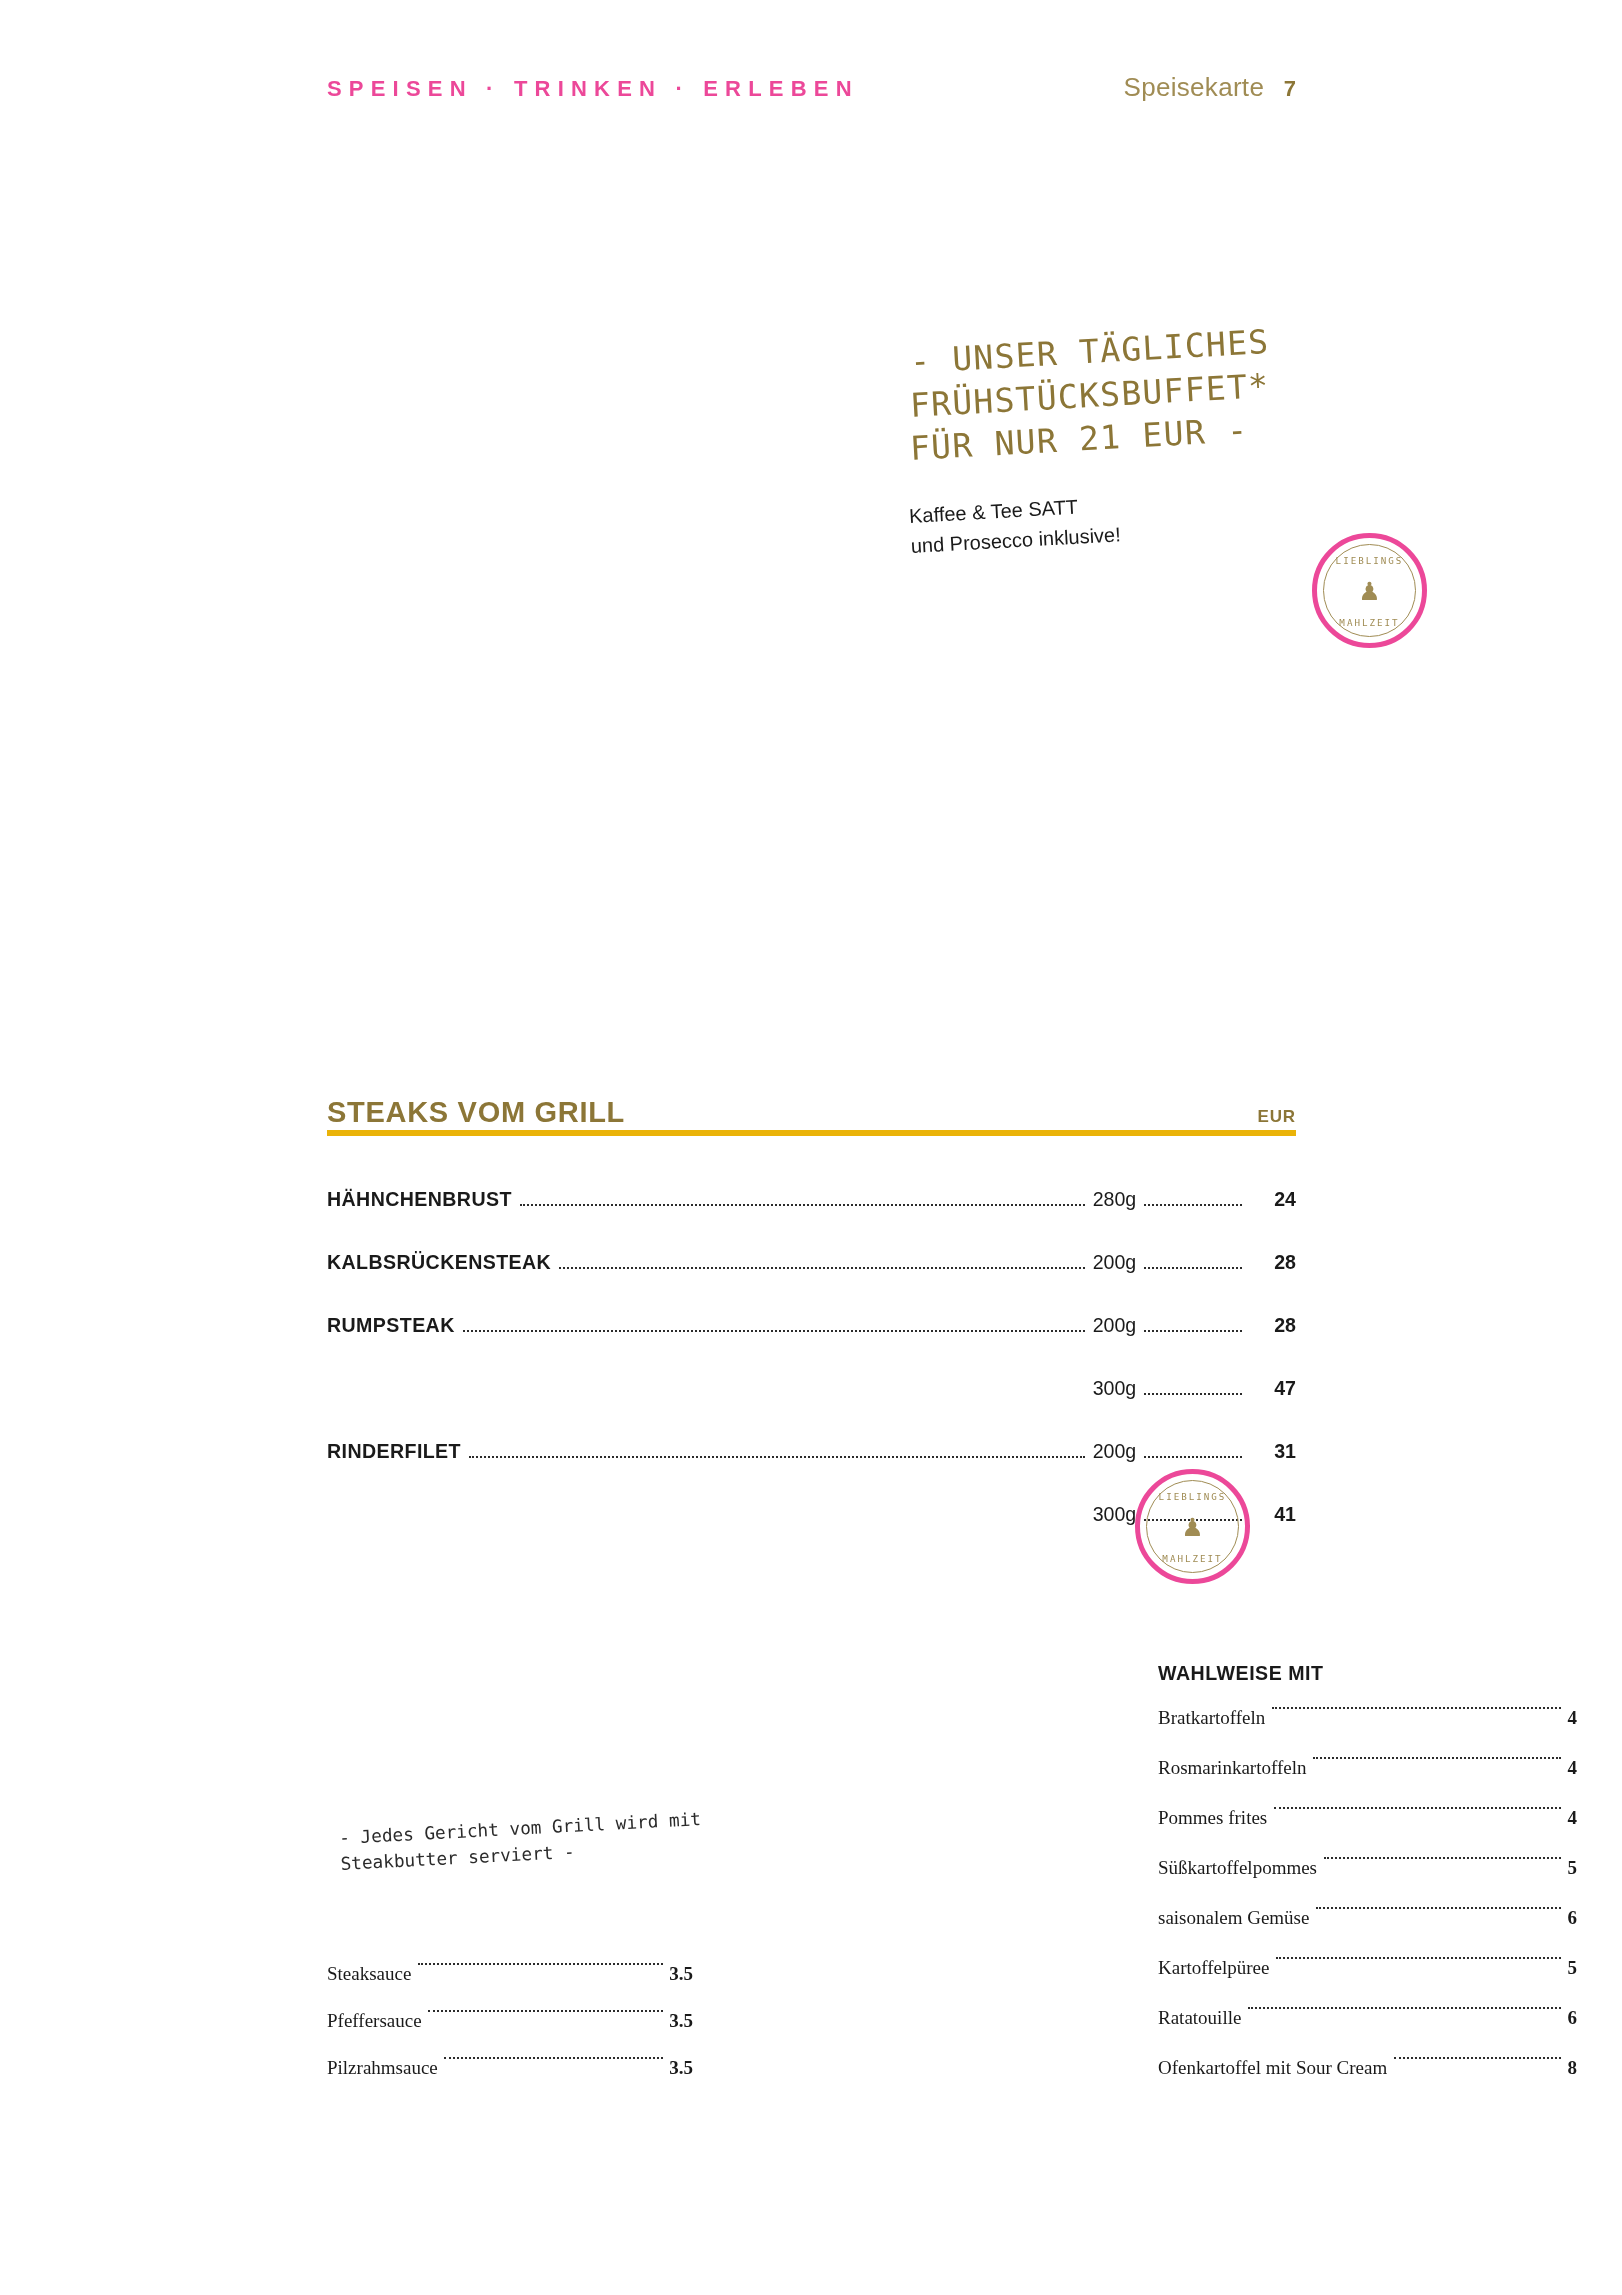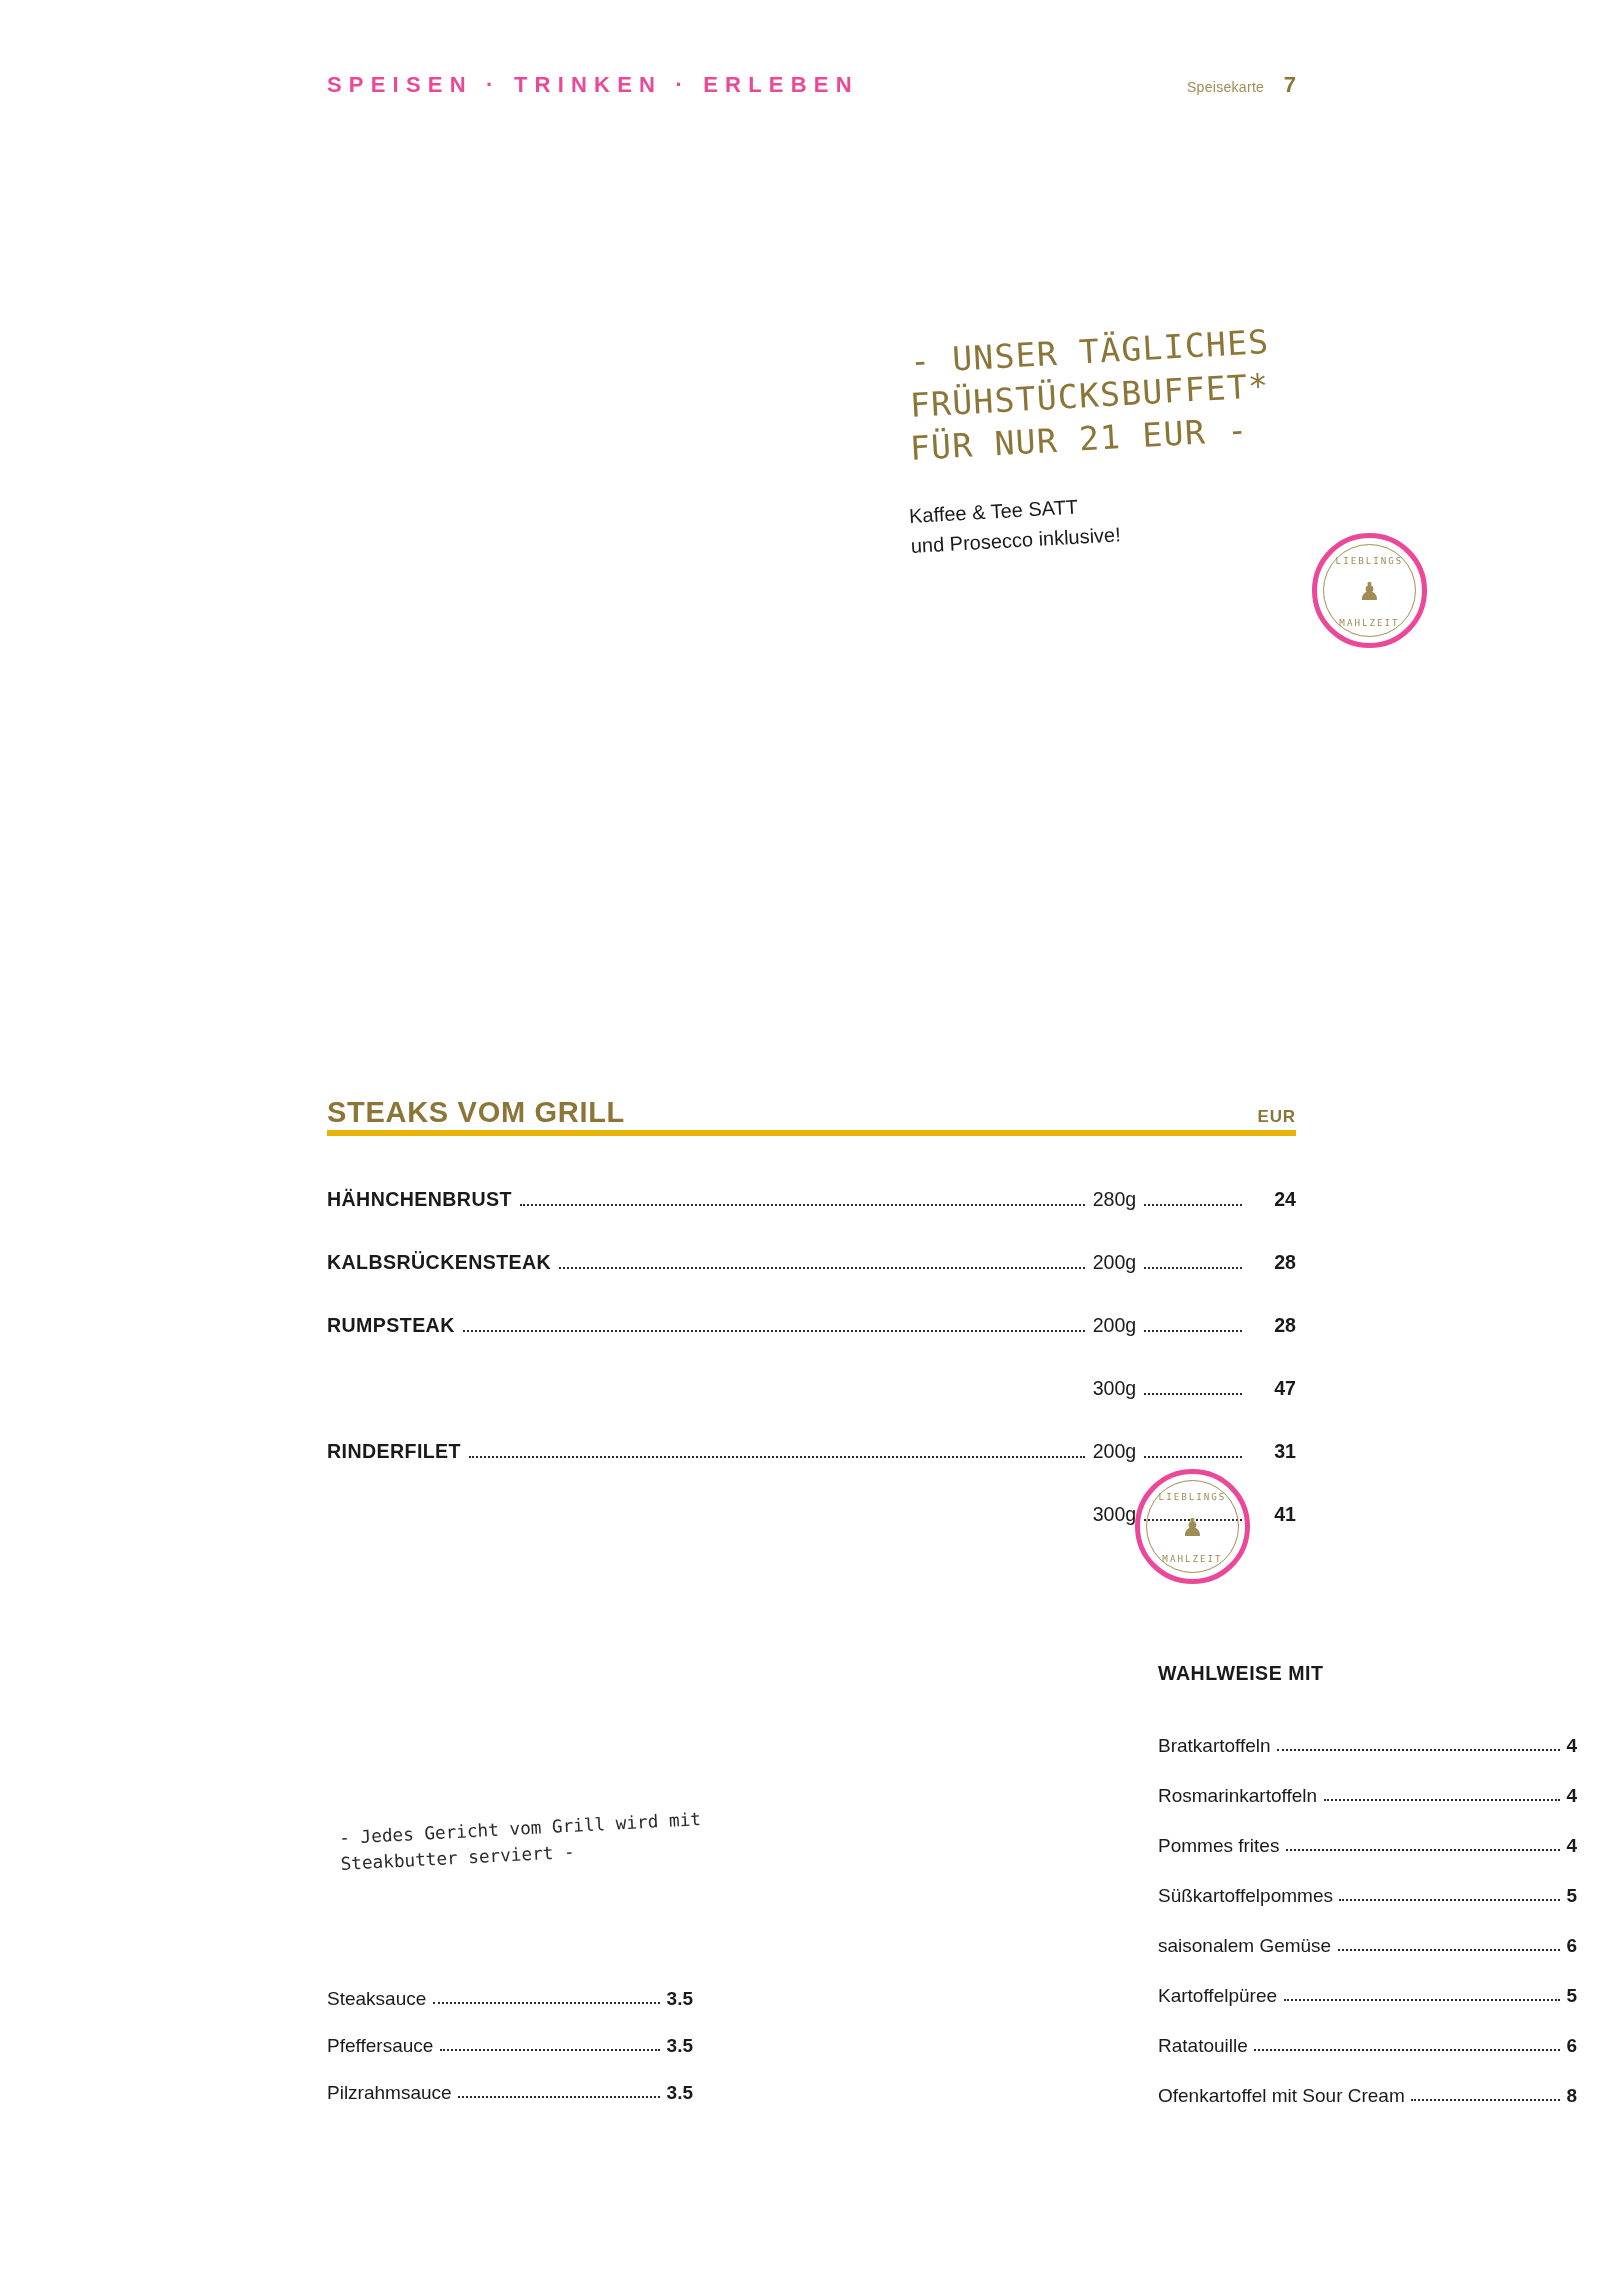--- a/index.html
+++ b/index.html
@@ -36,21 +36,21 @@
     letter-spacing: 7.2px;
     font-weight: 600;
     color: #ec4899;
   }
   .header-right {
     display: flex;
     align-items: baseline;
     gap: 19.6px;
   }
   .header-label {
-    font-size: 14px;
+    font-size: 26px;
     color: #a08c54;
     letter-spacing: 0.3px;
   }
   .header-page {
     font-size: 22px;
     font-weight: 700;
     color: #8c7637;
   }
 
   
@@ -267,22 +267,23 @@
 
   
   .sauces {
     position: absolute;
     top: 1963px;
     left: 327px;
     width: 366px;
   }
   .small-row {
     display: flex;
-    align-items: flex-end;
+    align-items: flex-start;
     height: 47px;
+    font-family: Liberation Serif, serif;
   }
   .small-name {
     font-size: 19px;
     white-space: nowrap;
   }
   .small-dots {
     flex: 1;
     border-bottom: 2.6px dotted #2b2b2b;
     margin: 0 6.5px 5.9px 6.5px;
     min-width: 13px;

